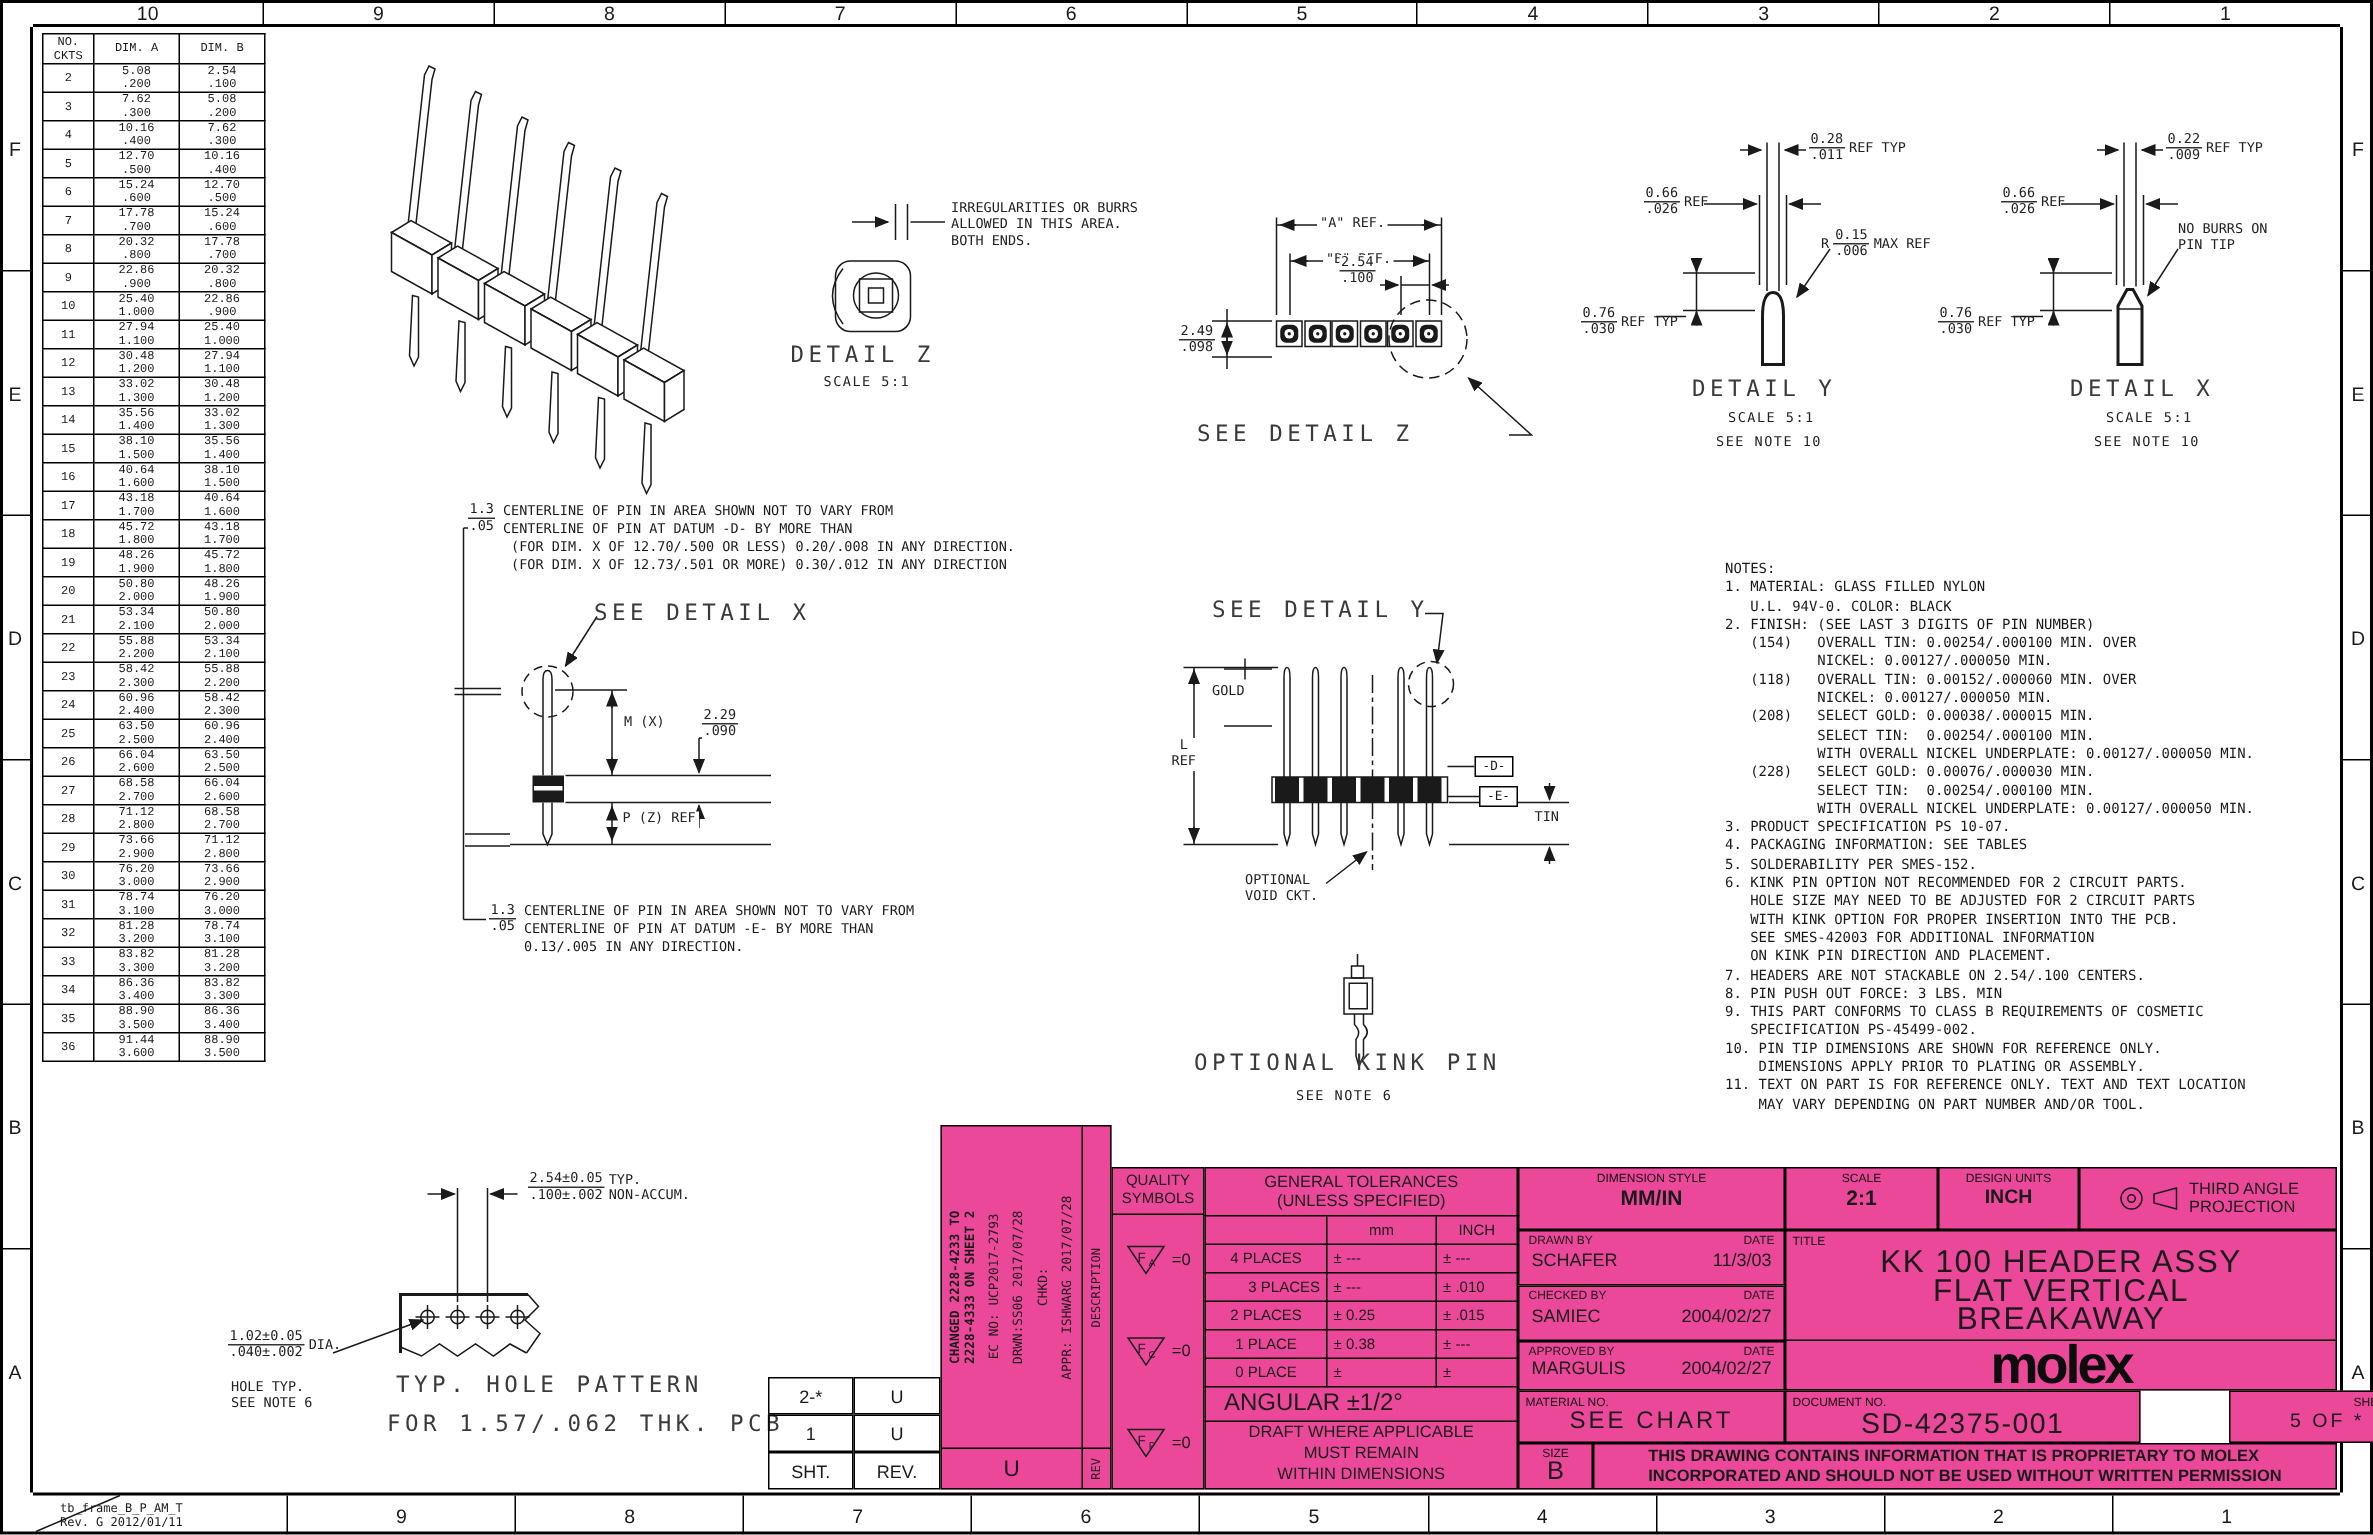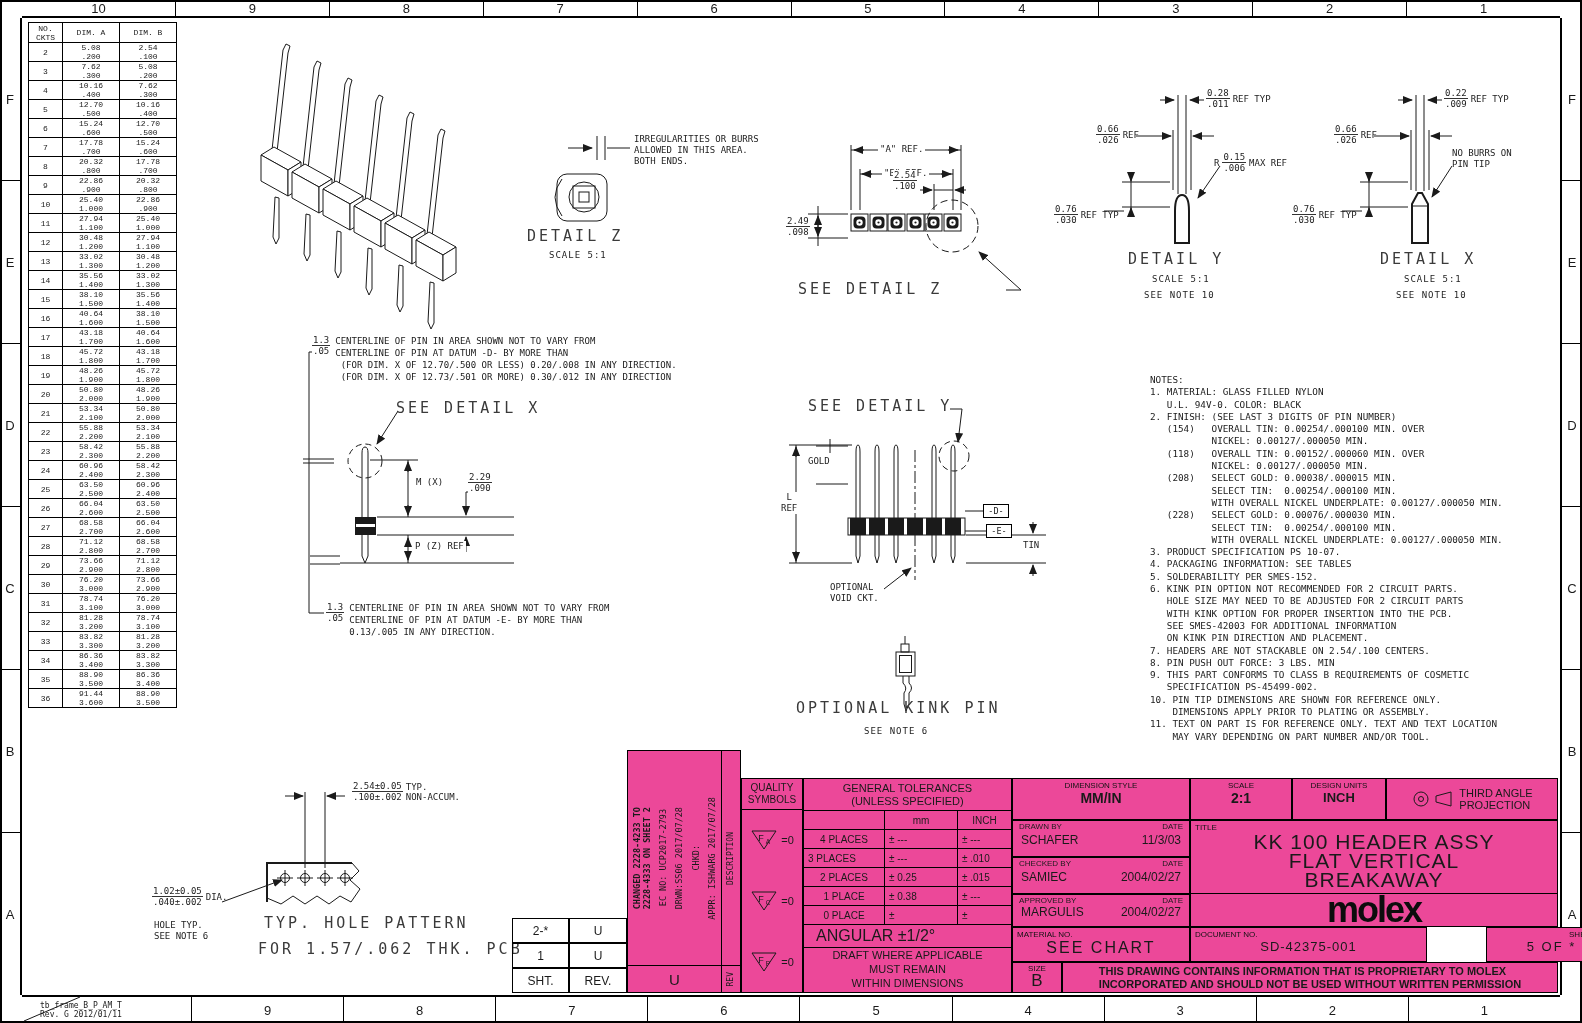--- a/index.html
+++ b/index.html
@@ -884,21 +884,21 @@
           <td style="width:72px;border-left:none"></td>
           <td style="width:64px;text-align:center">mm</td>
           <td style="text-align:center;border-right:none">INCH</td>
         </tr>
       <tr>
             <td style="border-left:none;text-align:center">4 PLACES</td>
             <td>± ---</td>
             <td style="border-right:none">± ---</td>
           </tr>
           <tr>
-            <td style="border-left:none;text-align:left">3 PLACES</td>
+            <td style="border-left:none;text-align:right">3 PLACES</td>
             <td>± ---</td>
             <td style="border-right:none">± .010</td>
           </tr>
           <tr>
             <td style="border-left:none;text-align:center">2 PLACES</td>
             <td>± 0.25</td>
             <td style="border-right:none">± .015</td>
           </tr>
           <tr>
             <td style="border-left:none;text-align:center">1 PLACE</td>
@@ -981,21 +981,21 @@
     <div class="tlab">TITLE</div>
     <div class="cval" style="font-size:21px;line-height:19px;white-space:pre-line;letter-spacing:1px">KK 100 HEADER ASSY
 FLAT VERTICAL
 BREAKAWAY</div>
   </div>
   <div class="box" style="left:1190px;top:893px;width:368px;height:34px;display:flex;align-items:center;justify-content:center">
     <span class="logo">molex</span>
   </div>
   <div class="box" style="left:1190px;top:927px;width:237px;height:35px">
     <div class="tlab">DOCUMENT NO.</div>
-    <div class="cval" style="font-size:13px;letter-spacing:1px">SD-42375-001</div>
+    <div class="cval" style="font-size:19px;letter-spacing:1px">SD-42375-001</div>
   </div>
   <div class="box" style="left:1486px;top:927px;width:131px;height:35px">
     <div class="tlab" style="text-align:right">SHEET NO.</div>
     <div class="cval" style="font-size:13px;letter-spacing:2px">5 OF *</div>
   </div>
   <div class="box" style="left:1012px;top:962px;width:50px;height:31px">
     <div class="tlab" style="text-align:center;padding-top:1px">SIZE</div>
     <div class="cval" style="font-size:17px;line-height:16px">B</div>
   </div>
   <div class="box" style="left:1062px;top:962px;width:496px;height:31px;display:flex;align-items:center;justify-content:center">

